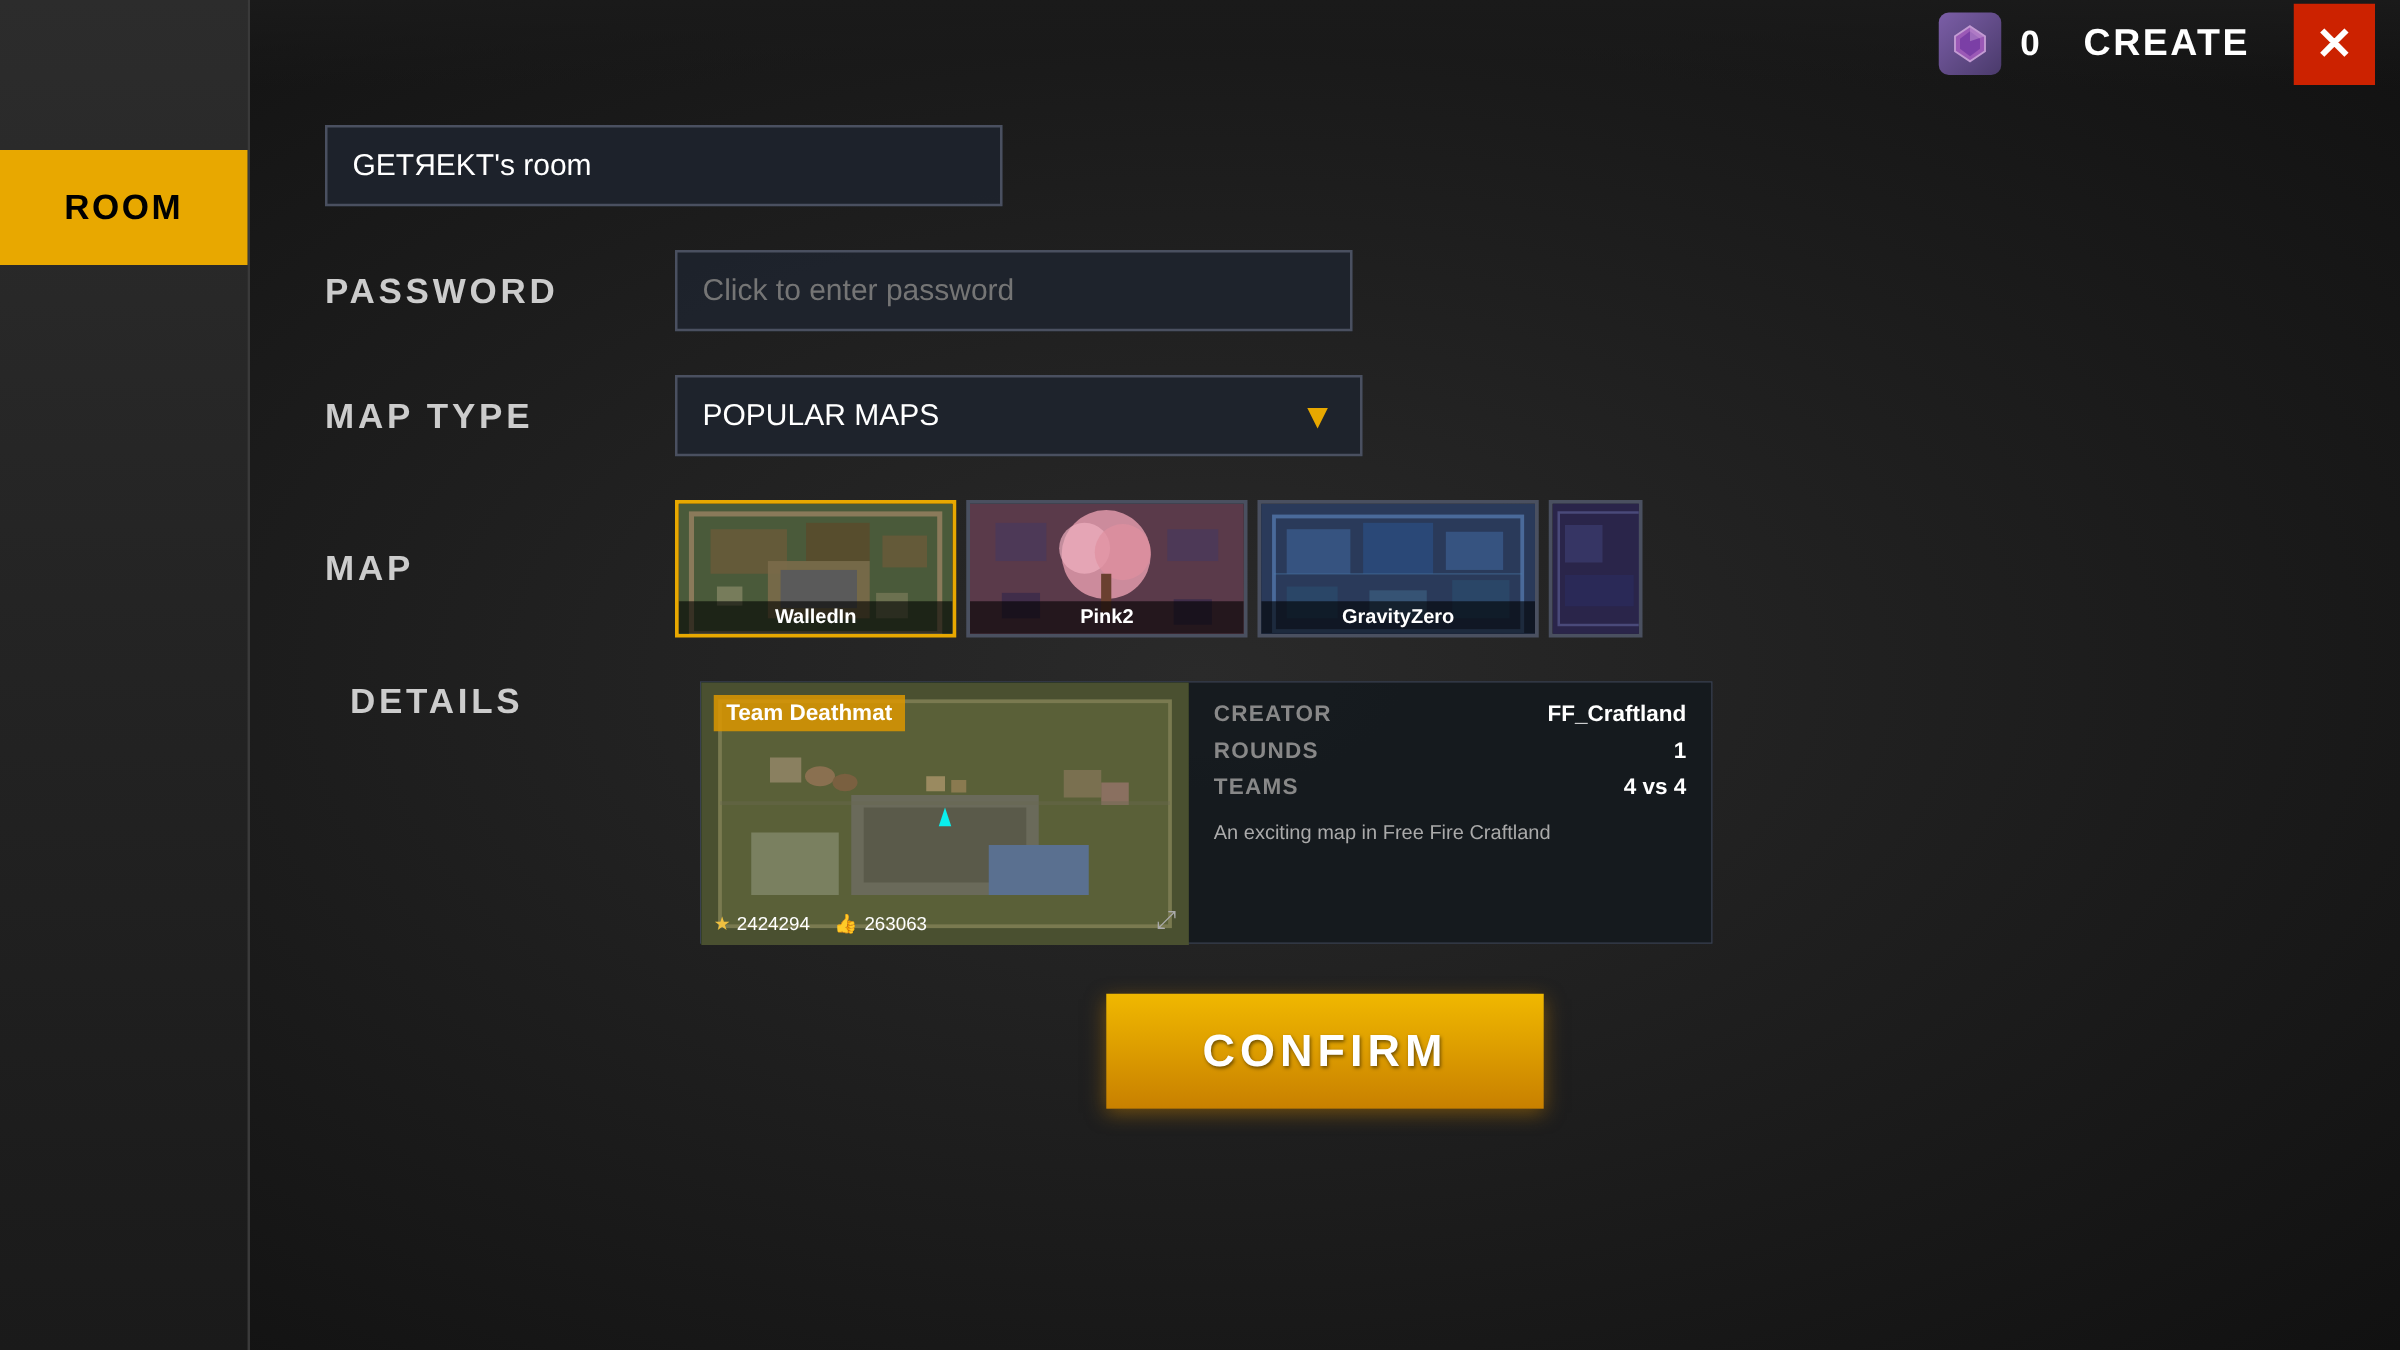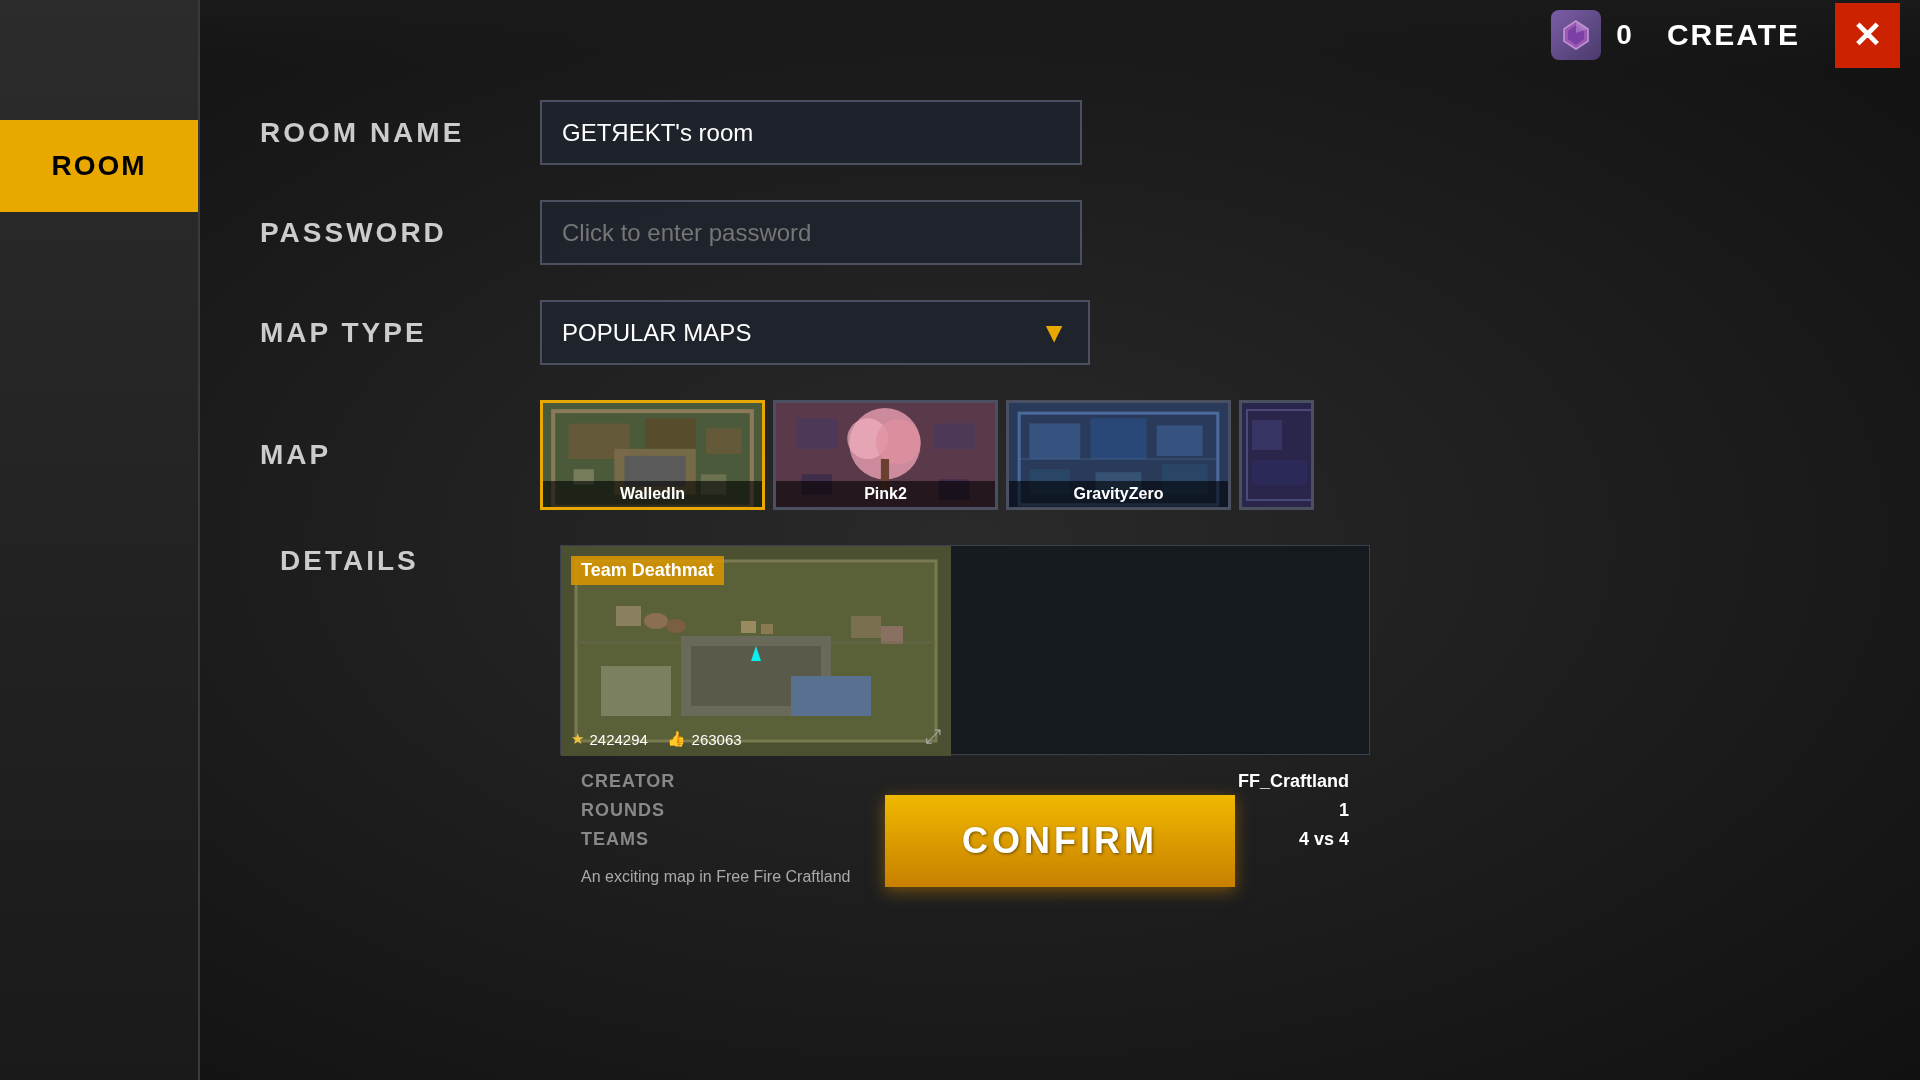--- a/index.html
+++ b/index.html
@@ -225,21 +225,20 @@
       font-weight: bold;
     }
 
     
     .details-box {
       display: flex;
       width: 810px;
       height: 210px;
       background: rgba(20, 25, 30, 0.9);
       border: 1px solid #3a4050;
-      flex-direction: column;
     }
 
     .details-image {
       width: 390px;
       height: 210px;
       position: relative;
       background: linear-gradient(135deg, #3a4a2a 0%, #2a3a1a 40%, #4a5030 100%);
       overflow: hidden;
       flex-shrink: 0;
     }
@@ -357,21 +356,20 @@
     </div>
     <span class="gem-count">0</span>
     <span class="create-btn">CREATE</span>
     <div class="close-btn">✕</div>
   </div>
 </div>
 
 <div class="main-content">
 
   <div class="form-row">
-    <div class="form-label">ROOM NAME</div>
     <input class="form-input has-value" type="text" value="GETЯEKT's room" style="">
   </div>
 
   <div class="form-row">
     <div class="form-label">PASSWORD</div>
     <input class="form-input placeholder" type="text" placeholder="Click to enter password" style="">
   </div>
 
   <div class="form-row">
     <div class="form-label">MAP TYPE</div>

